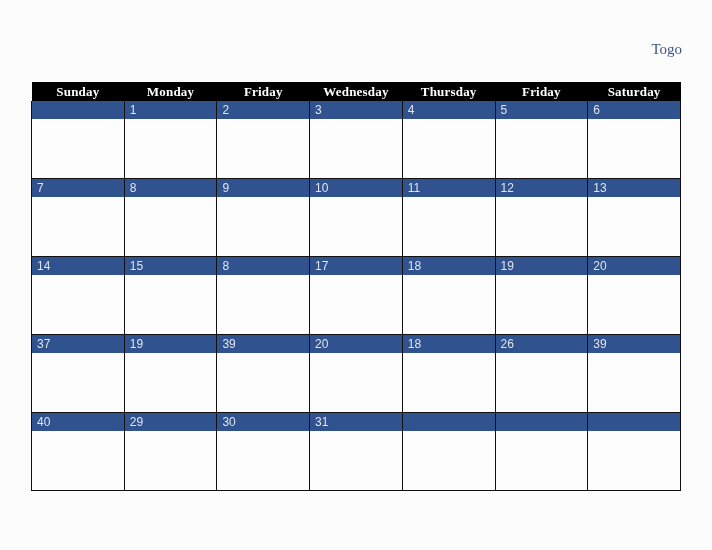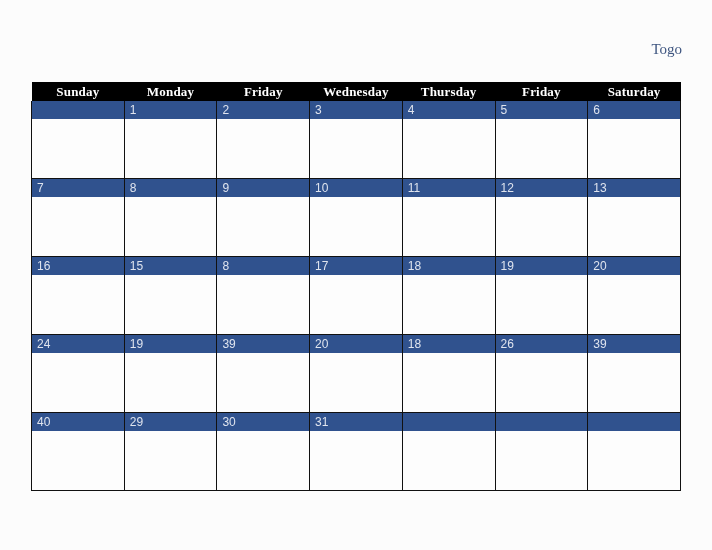--- a/index.html
+++ b/index.html
@@ -253,21 +253,21 @@
             <span class="daycell">
               <span class="daynum">13</span>
               <span class="daybody"></span>
             </span>
           </td>
       </tr>
 
       <tr>
         <td>
             <span class="daycell">
-              <span class="daynum">16</span>
+              <span class="daynum">14</span>
               <span class="daybody"></span>
             </span>
           </td>
         <td>
             <span class="daycell">
               <span class="daynum">15</span>
               <span class="daybody"></span>
             </span>
           </td>
         <td>
@@ -298,21 +298,21 @@
             <span class="daycell">
               <span class="daynum">20</span>
               <span class="daybody"></span>
             </span>
           </td>
       </tr>
 
       <tr>
         <td>
             <span class="daycell">
-              <span class="daynum">24</span>
+              <span class="daynum">37</span>
               <span class="daybody"></span>
             </span>
           </td>
         <td>
             <span class="daycell">
               <span class="daynum">19</span>
               <span class="daybody"></span>
             </span>
           </td>
         <td>

